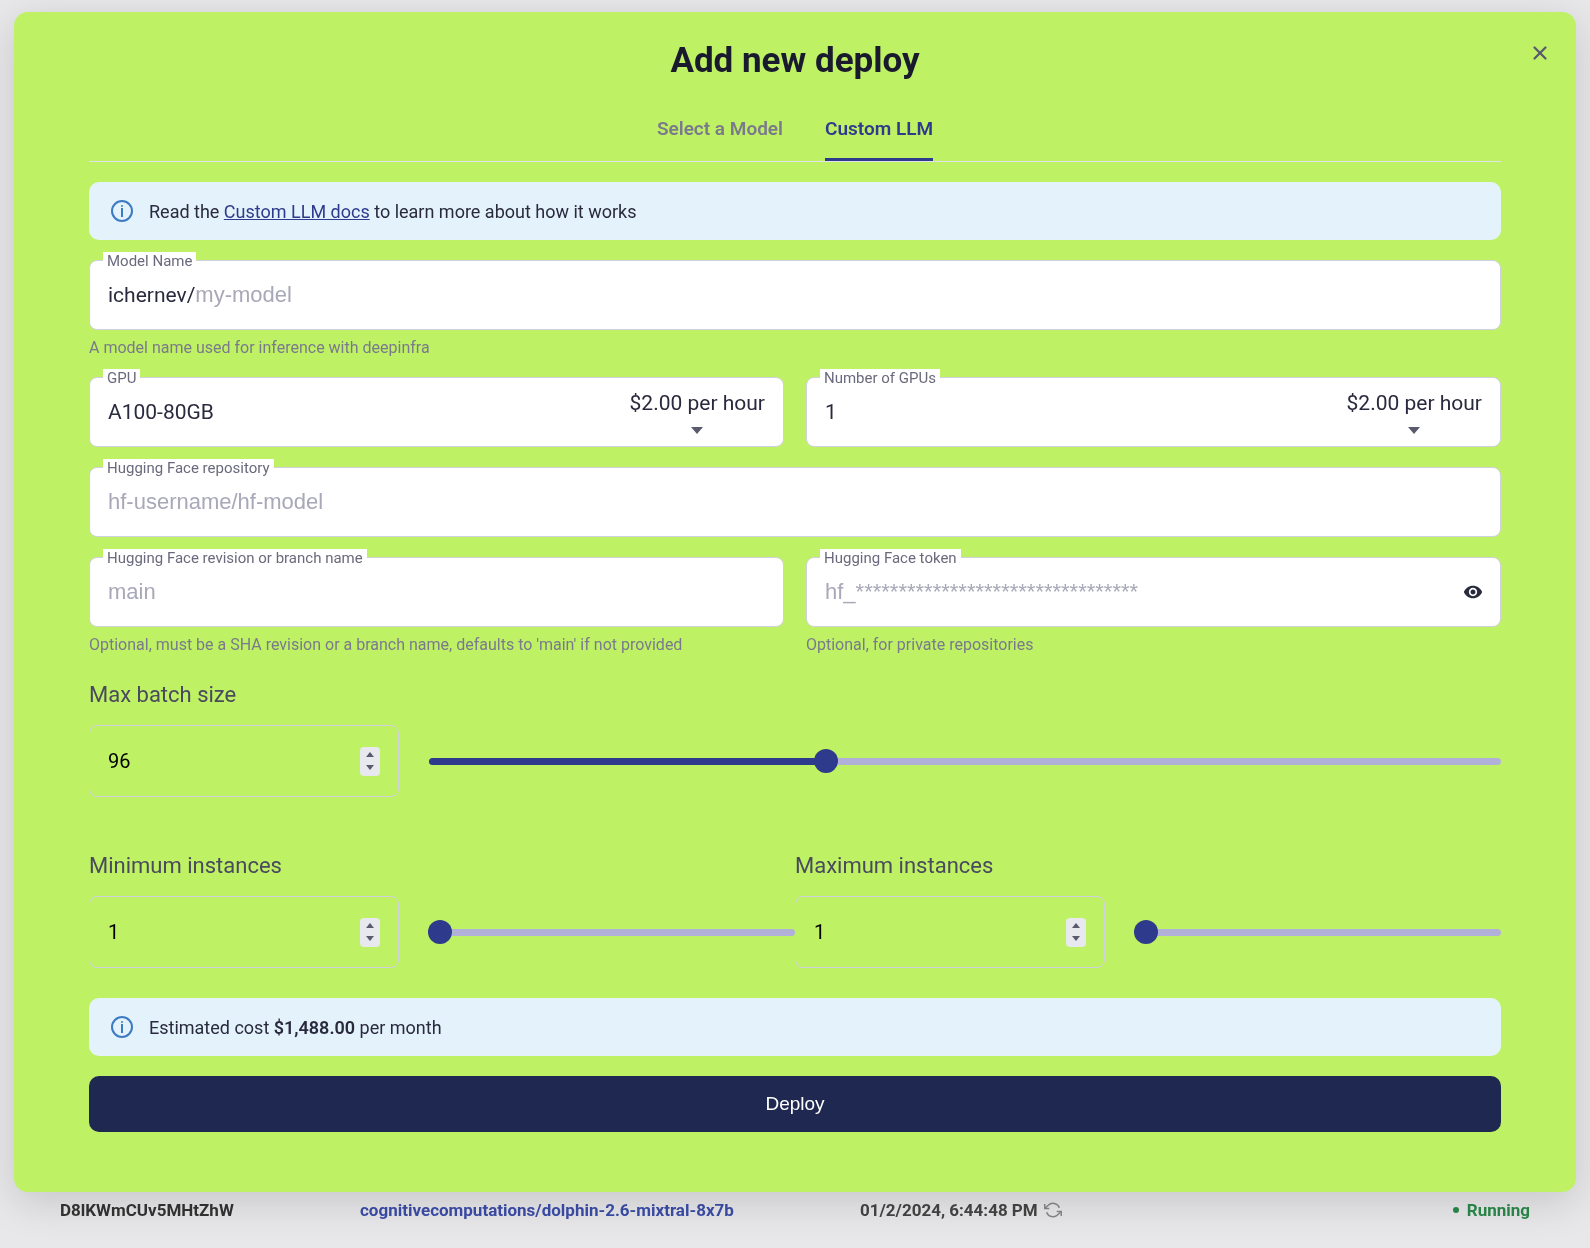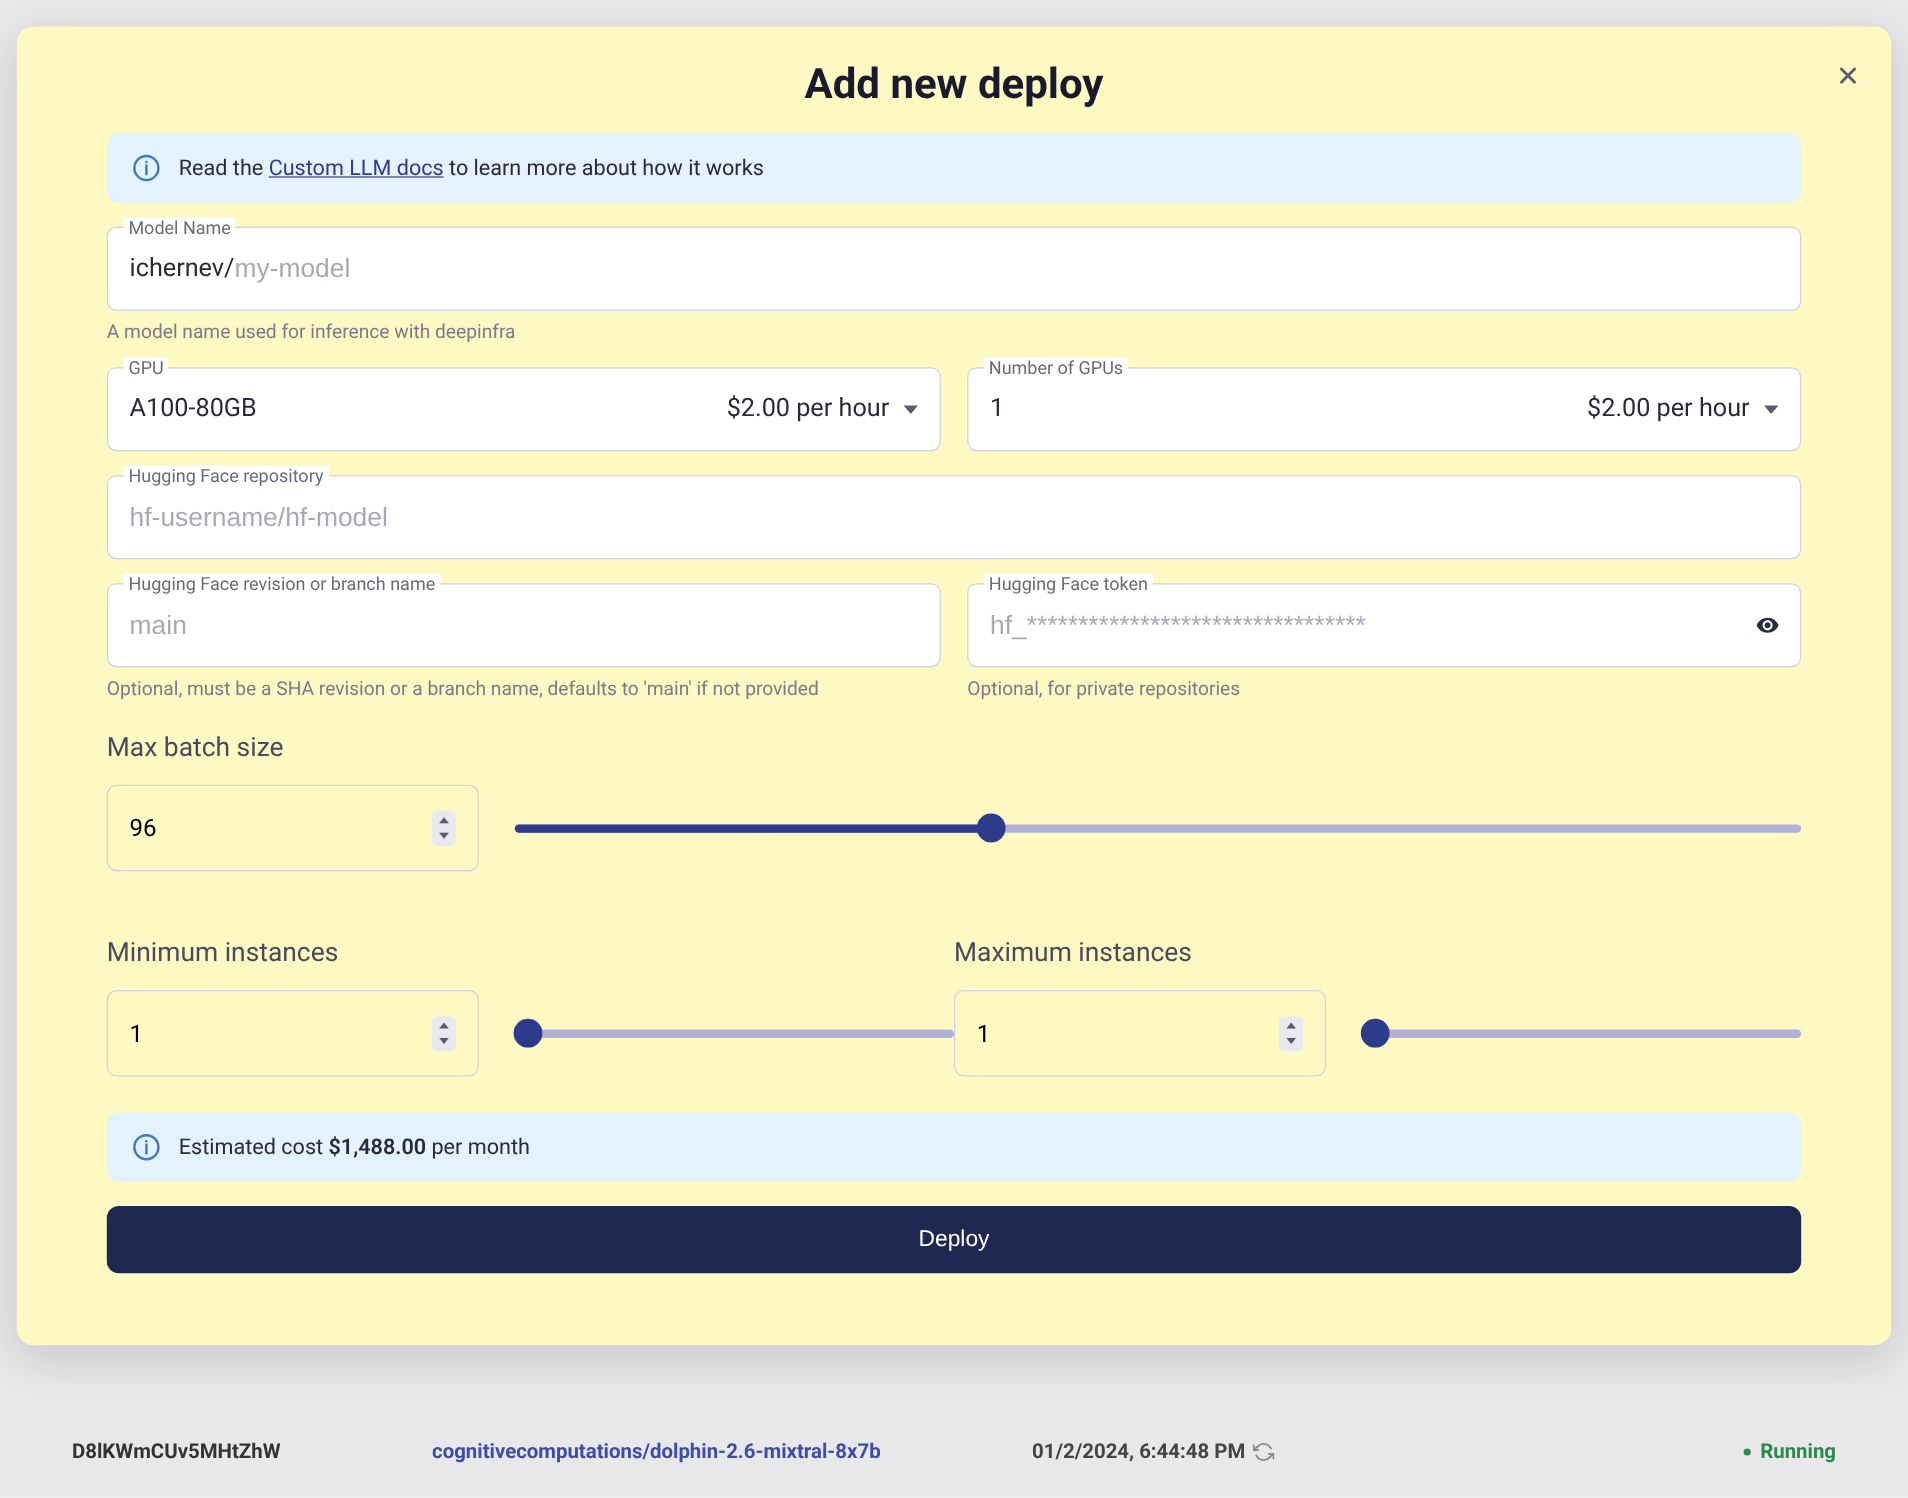--- a/index.html
+++ b/index.html
@@ -27,24 +27,24 @@
   font-weight: bold;
 }
 .backdrop-id { width: 300px; }
 .backdrop-link { color: #3b4da8; width: 500px; }
 .backdrop-date { width: 270px; color: #444; display:flex; align-items:center; gap:6px;}
 .backdrop-status { display: flex; align-items: center; gap: 8px; color: #2a8a4a; margin-left:auto;}
 .status-dot { width: 6px; height: 6px; background: #2a8a4a; border-radius: 50%; }
 
 .modal {
   position: absolute;
-  top: 22px;
+  top: 12px;
   left: 14px;
   right: 14px;
-  background: #fef9c3;
+  background: #bef264;
   border-radius: 14px;
   box-shadow: 0 10px 40px rgba(0,0,0,0.15);
   padding: 28px 75px 60px;
 }
 .modal-header { position: relative; }
 .modal-title {
   text-align: center;
   font-size: 35px;
   font-weight: 700;
   color: #1a1a2e;
@@ -156,21 +156,21 @@
   background: transparent;
 }
 .inner-input::placeholder { color: #a8a8b8; }
 .help-text {
   font-size: 16px;
   color: #7a7a8c;
   margin-top: 8px;
 }
 .select-input { justify-content: space-between; cursor: pointer; }
 .select-value { color: #2a2a3e; }
-.select-right { display: flex; align-items: center; gap: 12px; }
+.select-right { display: flex; align-items: center; gap: 12px; flex-direction: column; }
 .select-price { color: #2a2a3e; }
 .chevron-down {
   width: 0; height: 0;
   border-left: 6px solid transparent;
   border-right: 6px solid transparent;
   border-top: 7px solid #5a5a6e;
 }
 .token-input { display: flex; align-items: center; padding-right: 12px; }
 .eye-icon {
   width: 30px; height: 30px;
@@ -286,20 +286,24 @@
   <div class="modal-header">
     <h1 class="modal-title">Add new deploy</h1>
     <button class="close-btn">
       <svg width="22" height="22" viewBox="0 0 24 24" fill="none" stroke="#5a5a6e" stroke-width="2.5" stroke-linecap="round">
           <line x1="18" y1="6" x2="6" y2="18"></line>
           <line x1="6" y1="6" x2="18" y2="18"></line>
         </svg>
     </button>
   </div>
 
+  <div class="tabs">
+    <div class="tab">Select a Model</div>
+    <div class="tab active">Custom LLM</div>
+  </div>
 
   <div class="alert">
     <div class="info-icon"></div>
     <div class="alert-text">
       <span>Read the </span><span class="alert-link">Custom LLM docs</span><span> to learn more about how it works</span>
     </div>
   </div>
 
   <div class="form-group">
     <label class="floating-label">Model Name</label>

